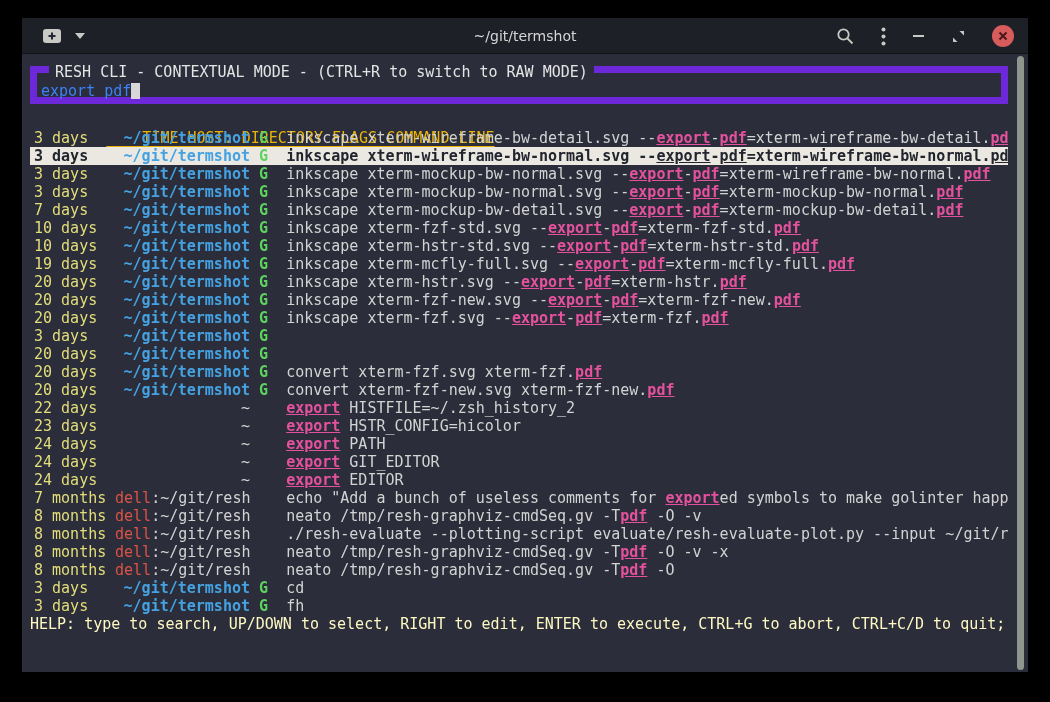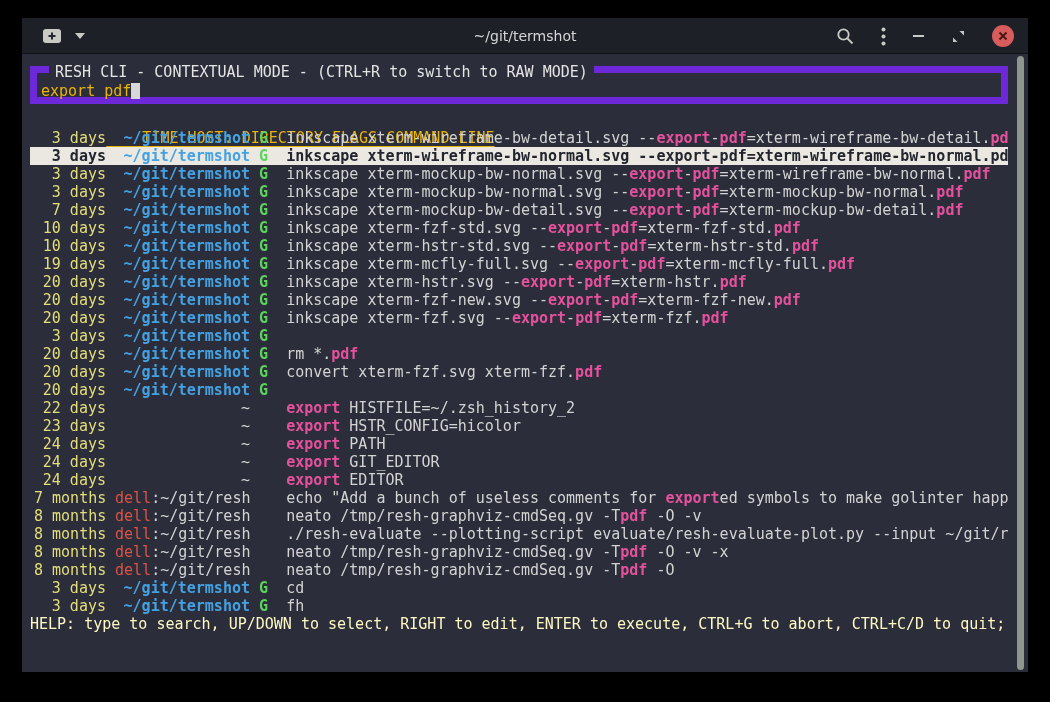--- a/index.html
+++ b/index.html
@@ -21,38 +21,38 @@
   .tb-right{position:absolute;right:14px;top:0;height:36px;display:flex;align-items:center;gap:27px;}
   .tb-btn{display:flex;align-items:center;justify-content:center;cursor:default;}
   .close-circle{width:22px;height:22px;border-radius:50%;background:var(--close-red);display:flex;align-items:center;justify-content:center;}
 
   
   .terminal{flex:1;position:relative;background:var(--terminal-bg);overflow:hidden;
     font:15px/18px "DejaVu Sans Mono","Liberation Mono",monospace;color:var(--text-light);}
 
   .search-box{position:relative;margin:12px 20px 0 8px;height:38px;border:7px solid #6d28d9;}
   .search-box-title{position:absolute;top:-10px;left:12px;background:var(--terminal-bg);padding:0 6px;color:#e4e4e4;white-space:pre;}
-  .search-line{padding:9px 0 0 4px;white-space:pre;color:#eab308;}
+  .search-line{padding:9px 0 0 4px;white-space:pre;color:#3b82f6;}
   .cursor{display:inline-block;width:9px;height:16px;background:#d8d8d8;vertical-align:-3px;}
 
   .header-line{margin:7px 0 0 8px;padding-left:4px;white-space:pre;height:18px;}
   .header-line span{text-decoration:underline;text-underline-offset:3px;color:#eab308;}
 
   .rows{margin-left:8px;width:978px;}
   .row{display:flex;height:18px;line-height:18px;white-space:pre;padding-left:4px;overflow:hidden;}
-  .c-time{flex:none;width:72px;text-align:right;color:var(--time-yellow);}
+  .c-time{flex:none;width:72px;text-align:left;color:var(--time-yellow);}
   .c-gap{flex:none;width:9px;}
   .c-dir{flex:none;width:135px;text-align:right;}
   .c-host{color:var(--host-red);}
   .c-path-blue{color:var(--dir-blue);font-weight:bold;}
   .c-path-plain{color:var(--text-light);}
   .c-flag{flex:none;color:var(--flag-green);font-weight:bold;}
   .c-cmd{flex:1;overflow:hidden;}
   .seg-p{color:var(--text-light);}
-  .seg-m{color:var(--accent-pink);font-weight:bold;}
+  .seg-m{color:var(--accent-pink);font-weight:bold;text-decoration:underline;}
   .row.selected{background:var(--selection-bg);}
   .row.selected .c-time,.row.selected .seg-p,.row.selected .seg-m{color:var(--selection-fg);font-weight:bold;}
 
   .status{margin-left:8px;width:978px;background:var(--selection-bg);color:var(--selection-fg);font-weight:bold;}
   .status div{height:18px;line-height:18px;white-space:pre;padding-left:4px;overflow:hidden;}
   .help{margin-left:8px;height:18px;line-height:18px;white-space:pre;color:#fef9c3;overflow:hidden;}
 
   .scrollbar{position:absolute;top:2px;bottom:2px;right:4px;width:7px;border-radius:4px;background:var(--scrollbar);}
 </style>
 </head>
@@ -126,23 +126,23 @@
           <div class="row"><span class="c-time">3 days</span><span class="c-gap"></span><span class="c-dir"><span class="c-path-blue">~/git/termshot</span></span><span class="c-flag"> G  </span><span class="c-cmd"><span class="seg-p">inkscape xterm-mockup-bw-normal.svg --</span><span class="seg-m">export</span><span class="seg-p">-</span><span class="seg-m">pdf</span><span class="seg-p">=xterm-wireframe-bw-normal.</span><span class="seg-m">pdf</span></span></div>
           <div class="row"><span class="c-time">3 days</span><span class="c-gap"></span><span class="c-dir"><span class="c-path-blue">~/git/termshot</span></span><span class="c-flag"> G  </span><span class="c-cmd"><span class="seg-p">inkscape xterm-mockup-bw-normal.svg --</span><span class="seg-m">export</span><span class="seg-p">-</span><span class="seg-m">pdf</span><span class="seg-p">=xterm-mockup-bw-normal.</span><span class="seg-m">pdf</span></span></div>
           <div class="row"><span class="c-time">7 days</span><span class="c-gap"></span><span class="c-dir"><span class="c-path-blue">~/git/termshot</span></span><span class="c-flag"> G  </span><span class="c-cmd"><span class="seg-p">inkscape xterm-mockup-bw-detail.svg --</span><span class="seg-m">export</span><span class="seg-p">-</span><span class="seg-m">pdf</span><span class="seg-p">=xterm-mockup-bw-detail.</span><span class="seg-m">pdf</span></span></div>
           <div class="row"><span class="c-time">10 days</span><span class="c-gap"></span><span class="c-dir"><span class="c-path-blue">~/git/termshot</span></span><span class="c-flag"> G  </span><span class="c-cmd"><span class="seg-p">inkscape xterm-fzf-std.svg --</span><span class="seg-m">export</span><span class="seg-p">-</span><span class="seg-m">pdf</span><span class="seg-p">=xterm-fzf-std.</span><span class="seg-m">pdf</span></span></div>
           <div class="row"><span class="c-time">10 days</span><span class="c-gap"></span><span class="c-dir"><span class="c-path-blue">~/git/termshot</span></span><span class="c-flag"> G  </span><span class="c-cmd"><span class="seg-p">inkscape xterm-hstr-std.svg --</span><span class="seg-m">export</span><span class="seg-p">-</span><span class="seg-m">pdf</span><span class="seg-p">=xterm-hstr-std.</span><span class="seg-m">pdf</span></span></div>
           <div class="row"><span class="c-time">19 days</span><span class="c-gap"></span><span class="c-dir"><span class="c-path-blue">~/git/termshot</span></span><span class="c-flag"> G  </span><span class="c-cmd"><span class="seg-p">inkscape xterm-mcfly-full.svg --</span><span class="seg-m">export</span><span class="seg-p">-</span><span class="seg-m">pdf</span><span class="seg-p">=xterm-mcfly-full.</span><span class="seg-m">pdf</span></span></div>
           <div class="row"><span class="c-time">20 days</span><span class="c-gap"></span><span class="c-dir"><span class="c-path-blue">~/git/termshot</span></span><span class="c-flag"> G  </span><span class="c-cmd"><span class="seg-p">inkscape xterm-hstr.svg --</span><span class="seg-m">export</span><span class="seg-p">-</span><span class="seg-m">pdf</span><span class="seg-p">=xterm-hstr.</span><span class="seg-m">pdf</span></span></div>
           <div class="row"><span class="c-time">20 days</span><span class="c-gap"></span><span class="c-dir"><span class="c-path-blue">~/git/termshot</span></span><span class="c-flag"> G  </span><span class="c-cmd"><span class="seg-p">inkscape xterm-fzf-new.svg --</span><span class="seg-m">export</span><span class="seg-p">-</span><span class="seg-m">pdf</span><span class="seg-p">=xterm-fzf-new.</span><span class="seg-m">pdf</span></span></div>
           <div class="row"><span class="c-time">20 days</span><span class="c-gap"></span><span class="c-dir"><span class="c-path-blue">~/git/termshot</span></span><span class="c-flag"> G  </span><span class="c-cmd"><span class="seg-p">inkscape xterm-fzf.svg --</span><span class="seg-m">export</span><span class="seg-p">-</span><span class="seg-m">pdf</span><span class="seg-p">=xterm-fzf.</span><span class="seg-m">pdf</span></span></div>
           <div class="row"><span class="c-time">3 days</span><span class="c-gap"></span><span class="c-dir"><span class="c-path-blue">~/git/termshot</span></span><span class="c-flag"> G  </span></div>
-          <div class="row"><span class="c-time">20 days</span><span class="c-gap"></span><span class="c-dir"><span class="c-path-blue">~/git/termshot</span></span><span class="c-flag"> G  </span><span class="c-cmd"><span class="seg-p">rm *.</span><span class="seg-m">pdf</span></span></div>
+          <div class="row"><span class="c-time">20 days</span><span class="c-gap"></span><span class="c-dir"><span class="c-path-blue">~/git/termshot</span></span><span class="c-flag"> G  </span></div>
           <div class="row"><span class="c-time">20 days</span><span class="c-gap"></span><span class="c-dir"><span class="c-path-blue">~/git/termshot</span></span><span class="c-flag"> G  </span><span class="c-cmd"><span class="seg-p">convert xterm-fzf.svg xterm-fzf.</span><span class="seg-m">pdf</span></span></div>
-          <div class="row"><span class="c-time">20 days</span><span class="c-gap"></span><span class="c-dir"><span class="c-path-blue">~/git/termshot</span></span><span class="c-flag"> G  </span></div>
+          <div class="row"><span class="c-time">20 days</span><span class="c-gap"></span><span class="c-dir"><span class="c-path-blue">~/git/termshot</span></span><span class="c-flag"> G  </span><span class="c-cmd"><span class="seg-p">convert xterm-fzf-new.svg xterm-fzf-new.</span><span class="seg-m">pdf</span></span></div>
           <div class="row"><span class="c-time">22 days</span><span class="c-gap"></span><span class="c-dir"><span class="c-path-plain">~</span></span><span class="c-flag">    </span><span class="c-cmd"><span class="seg-m">export</span><span class="seg-p"> HISTFILE=~/.zsh_history_2</span></span></div>
           <div class="row"><span class="c-time">23 days</span><span class="c-gap"></span><span class="c-dir"><span class="c-path-plain">~</span></span><span class="c-flag">    </span><span class="c-cmd"><span class="seg-m">export</span><span class="seg-p"> HSTR_CONFIG=hicolor</span></span></div>
           <div class="row"><span class="c-time">24 days</span><span class="c-gap"></span><span class="c-dir"><span class="c-path-plain">~</span></span><span class="c-flag">    </span><span class="c-cmd"><span class="seg-m">export</span><span class="seg-p"> PATH</span></span></div>
           <div class="row"><span class="c-time">24 days</span><span class="c-gap"></span><span class="c-dir"><span class="c-path-plain">~</span></span><span class="c-flag">    </span><span class="c-cmd"><span class="seg-m">export</span><span class="seg-p"> GIT_EDITOR</span></span></div>
           <div class="row"><span class="c-time">24 days</span><span class="c-gap"></span><span class="c-dir"><span class="c-path-plain">~</span></span><span class="c-flag">    </span><span class="c-cmd"><span class="seg-m">export</span><span class="seg-p"> EDITOR</span></span></div>
           <div class="row"><span class="c-time">7 months</span><span class="c-gap"></span><span class="c-dir"><span class="c-host">dell</span><span class="c-path-plain">:~/git/resh</span></span><span class="c-flag">    </span><span class="c-cmd"><span class="seg-p">echo "Add a bunch of useless comments for </span><span class="seg-m">export</span><span class="seg-p">ed symbols to make golinter happ</span></span></div>
           <div class="row"><span class="c-time">8 months</span><span class="c-gap"></span><span class="c-dir"><span class="c-host">dell</span><span class="c-path-plain">:~/git/resh</span></span><span class="c-flag">    </span><span class="c-cmd"><span class="seg-p">neato /tmp/resh-graphviz-cmdSeq.gv -T</span><span class="seg-m">pdf</span><span class="seg-p"> -O -v</span></span></div>
           <div class="row"><span class="c-time">8 months</span><span class="c-gap"></span><span class="c-dir"><span class="c-host">dell</span><span class="c-path-plain">:~/git/resh</span></span><span class="c-flag">    </span><span class="c-cmd"><span class="seg-p">./resh-evaluate --plotting-script evaluate/resh-evaluate-plot.py --input ~/git/r</span></span></div>
           <div class="row"><span class="c-time">8 months</span><span class="c-gap"></span><span class="c-dir"><span class="c-host">dell</span><span class="c-path-plain">:~/git/resh</span></span><span class="c-flag">    </span><span class="c-cmd"><span class="seg-p">neato /tmp/resh-graphviz-cmdSeq.gv -T</span><span class="seg-m">pdf</span><span class="seg-p"> -O -v -x</span></span></div>
           <div class="row"><span class="c-time">8 months</span><span class="c-gap"></span><span class="c-dir"><span class="c-host">dell</span><span class="c-path-plain">:~/git/resh</span></span><span class="c-flag">    </span><span class="c-cmd"><span class="seg-p">neato /tmp/resh-graphviz-cmdSeq.gv -T</span><span class="seg-m">pdf</span><span class="seg-p"> -O</span></span></div>

